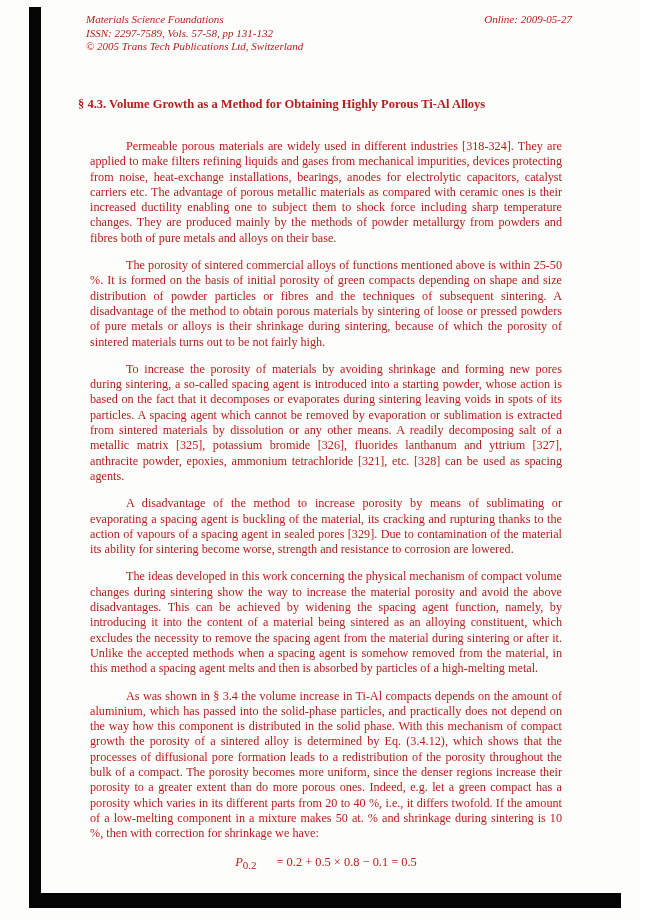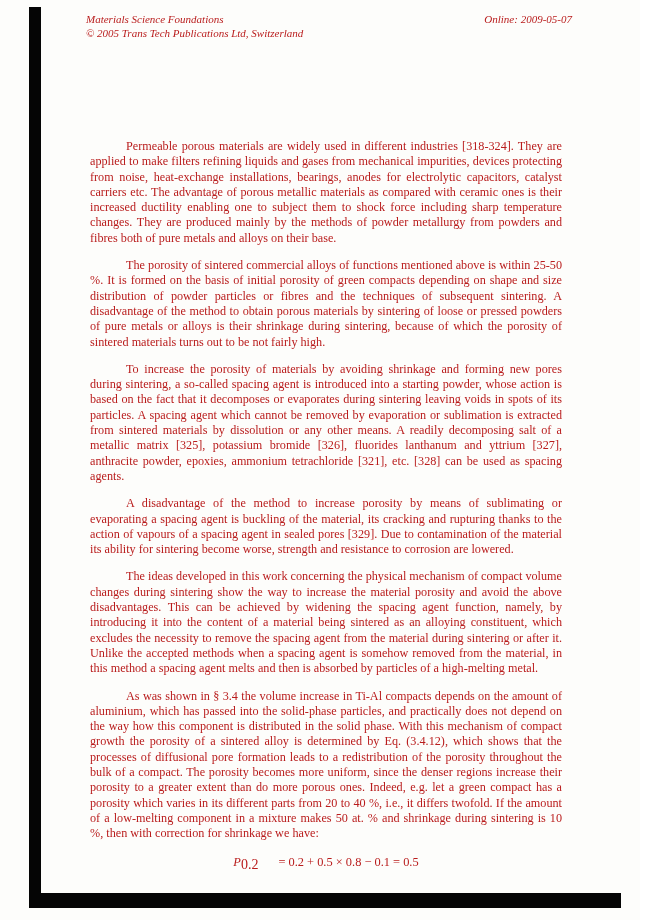--- a/index.html
+++ b/index.html
@@ -60,38 +60,40 @@
   .equations {
     margin-top: 3px;
     text-align: center;
   }
   .equation {
     text-indent: 0;
     font-size: 12.4px;
     line-height: 18.5px;
   }
   .eq-var { font-style: italic; }
-  .equation sub { font-size: 14px; }
+  .equation sub { font-size: 11px; }
   .eq-expr { margin-left: 20px; }
 </style>
 </head>
 <body>
 
 <div class="page">
   <div class="edge-left"></div>
   <div class="edge-bottom"></div>
 
   <div class="header">
     <div class="header-left">
       <div>Materials Science Foundations</div>
+      <div>ISSN: 2297-7589, Vols. 57-58, pp 131-132</div>
       <div>© 2005 Trans Tech Publications Ltd, Switzerland</div>
     </div>
-    <div class="header-right">Online: 2009-05-07</div>
+    <div class="header-right">Online: 2009-05-27</div>
   </div>
 
+  <h1 class="title">§ 4.3. Volume Growth as a Method for Obtaining Highly Porous Ti-Al Alloys</h1>
 
   <div class="content">
     <p>Permeable porous materials are widely used in different industries [318-324]. They are applied to make filters refining liquids and gases from mechanical impurities, devices protecting from noise, heat-exchange installations, bearings, anodes for electrolytic capacitors, catalyst carriers etc. The advantage of porous metallic materials as compared with ceramic ones is their increased ductility enabling one to subject them to shock force including sharp temperature changes. They are produced mainly by the methods of powder metallurgy from powders and fibres both of pure metals and alloys on their base.</p>
     <p>The porosity of sintered commercial alloys of functions mentioned above is within 25-50 %. It is formed on the basis of initial porosity of green compacts depending on shape and size distribution of powder particles or fibres and the techniques of subsequent sintering. A disadvantage of the method to obtain porous materials by sintering of loose or pressed powders of pure metals or alloys is their shrinkage during sintering, because of which the porosity of sintered materials turns out to be not fairly high.</p>
     <p>To increase the porosity of materials by avoiding shrinkage and forming new pores during sintering, a so-called spacing agent is introduced into a starting powder, whose action is based on the fact that it decomposes or evaporates during sintering leaving voids in spots of its particles. A spacing agent which cannot be removed by evaporation or sublimation is extracted from sintered materials by dissolution or any other means. A readily decomposing salt of a metallic matrix [325], potassium bromide [326], fluorides lanthanum and yttrium [327], anthracite powder, epoxies, ammonium tetrachloride [321], etc. [328] can be used as spacing agents.</p>
     <p>A disadvantage of the method to increase porosity by means of sublimating or evaporating a spacing agent is buckling of the material, its cracking and rupturing thanks to the action of vapours of a spacing agent in sealed pores [329]. Due to contamination of the material its ability for sintering become worse, strength and resistance to corrosion are lowered.</p>
     <p>The ideas developed in this work concerning the physical mechanism of compact volume changes during sintering show the way to increase the material porosity and avoid the above disadvantages. This can be achieved by widening the spacing agent function, namely, by introducing it into the content of a material being sintered as an alloying constituent, which excludes the necessity to remove the spacing agent from the material during sintering or after it. Unlike the accepted methods when a spacing agent is somehow removed from the material, in this method a spacing agent melts and then is absorbed by particles of a high-melting metal.</p>
     <p>As was shown in § 3.4 the volume increase in Ti-Al compacts depends on the amount of aluminium, which has passed into the solid-phase particles, and practically does not depend on the way how this component is distributed in the solid phase. With this mechanism of compact growth the porosity of a sintered alloy is determined by Eq. (3.4.12), which shows that the processes of diffusional pore formation leads to a redistribution of the porosity throughout the bulk of a compact. The porosity becomes more uniform, since the denser regions increase their porosity to a greater extent than do more porous ones. Indeed, e.g. let a green compact has a porosity which varies in its different parts from 20 to 40 %, i.e., it differs twofold. If the amount of a low-melting component in a mixture makes 50 at. % and shrinkage during sintering is 10 %, then with correction for shrinkage we have:</p>
 
     <div class="equations">

